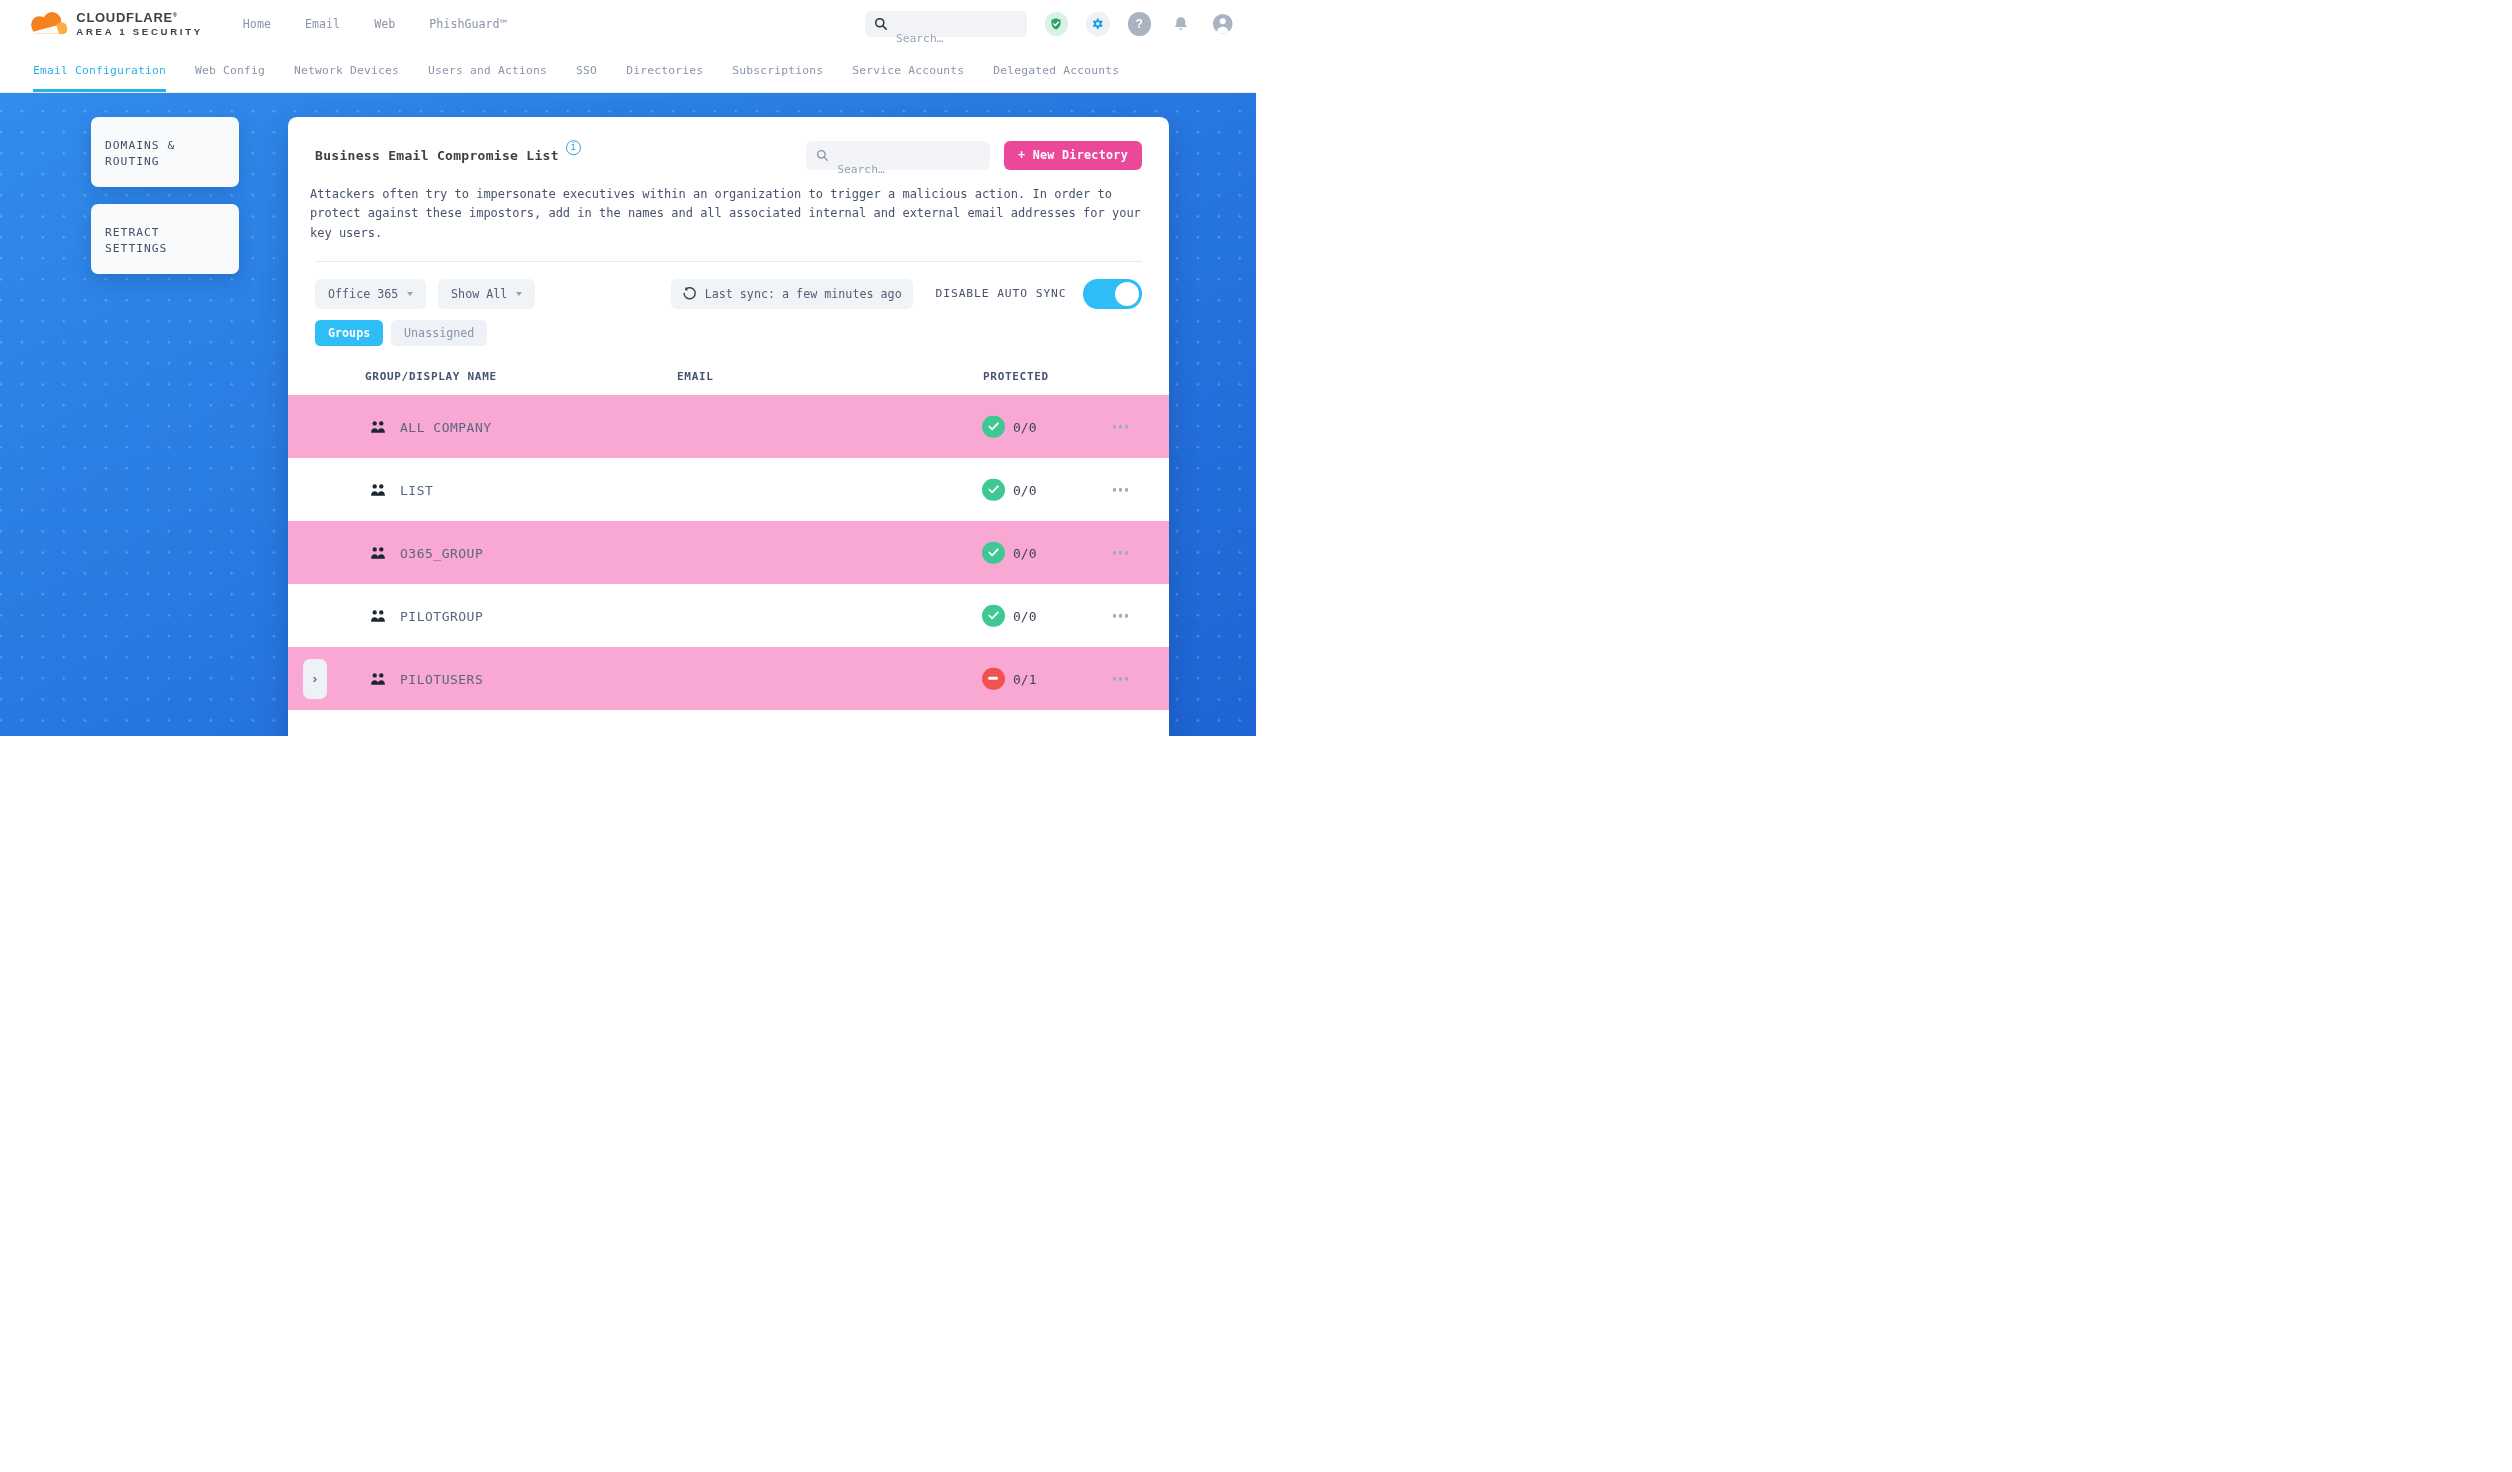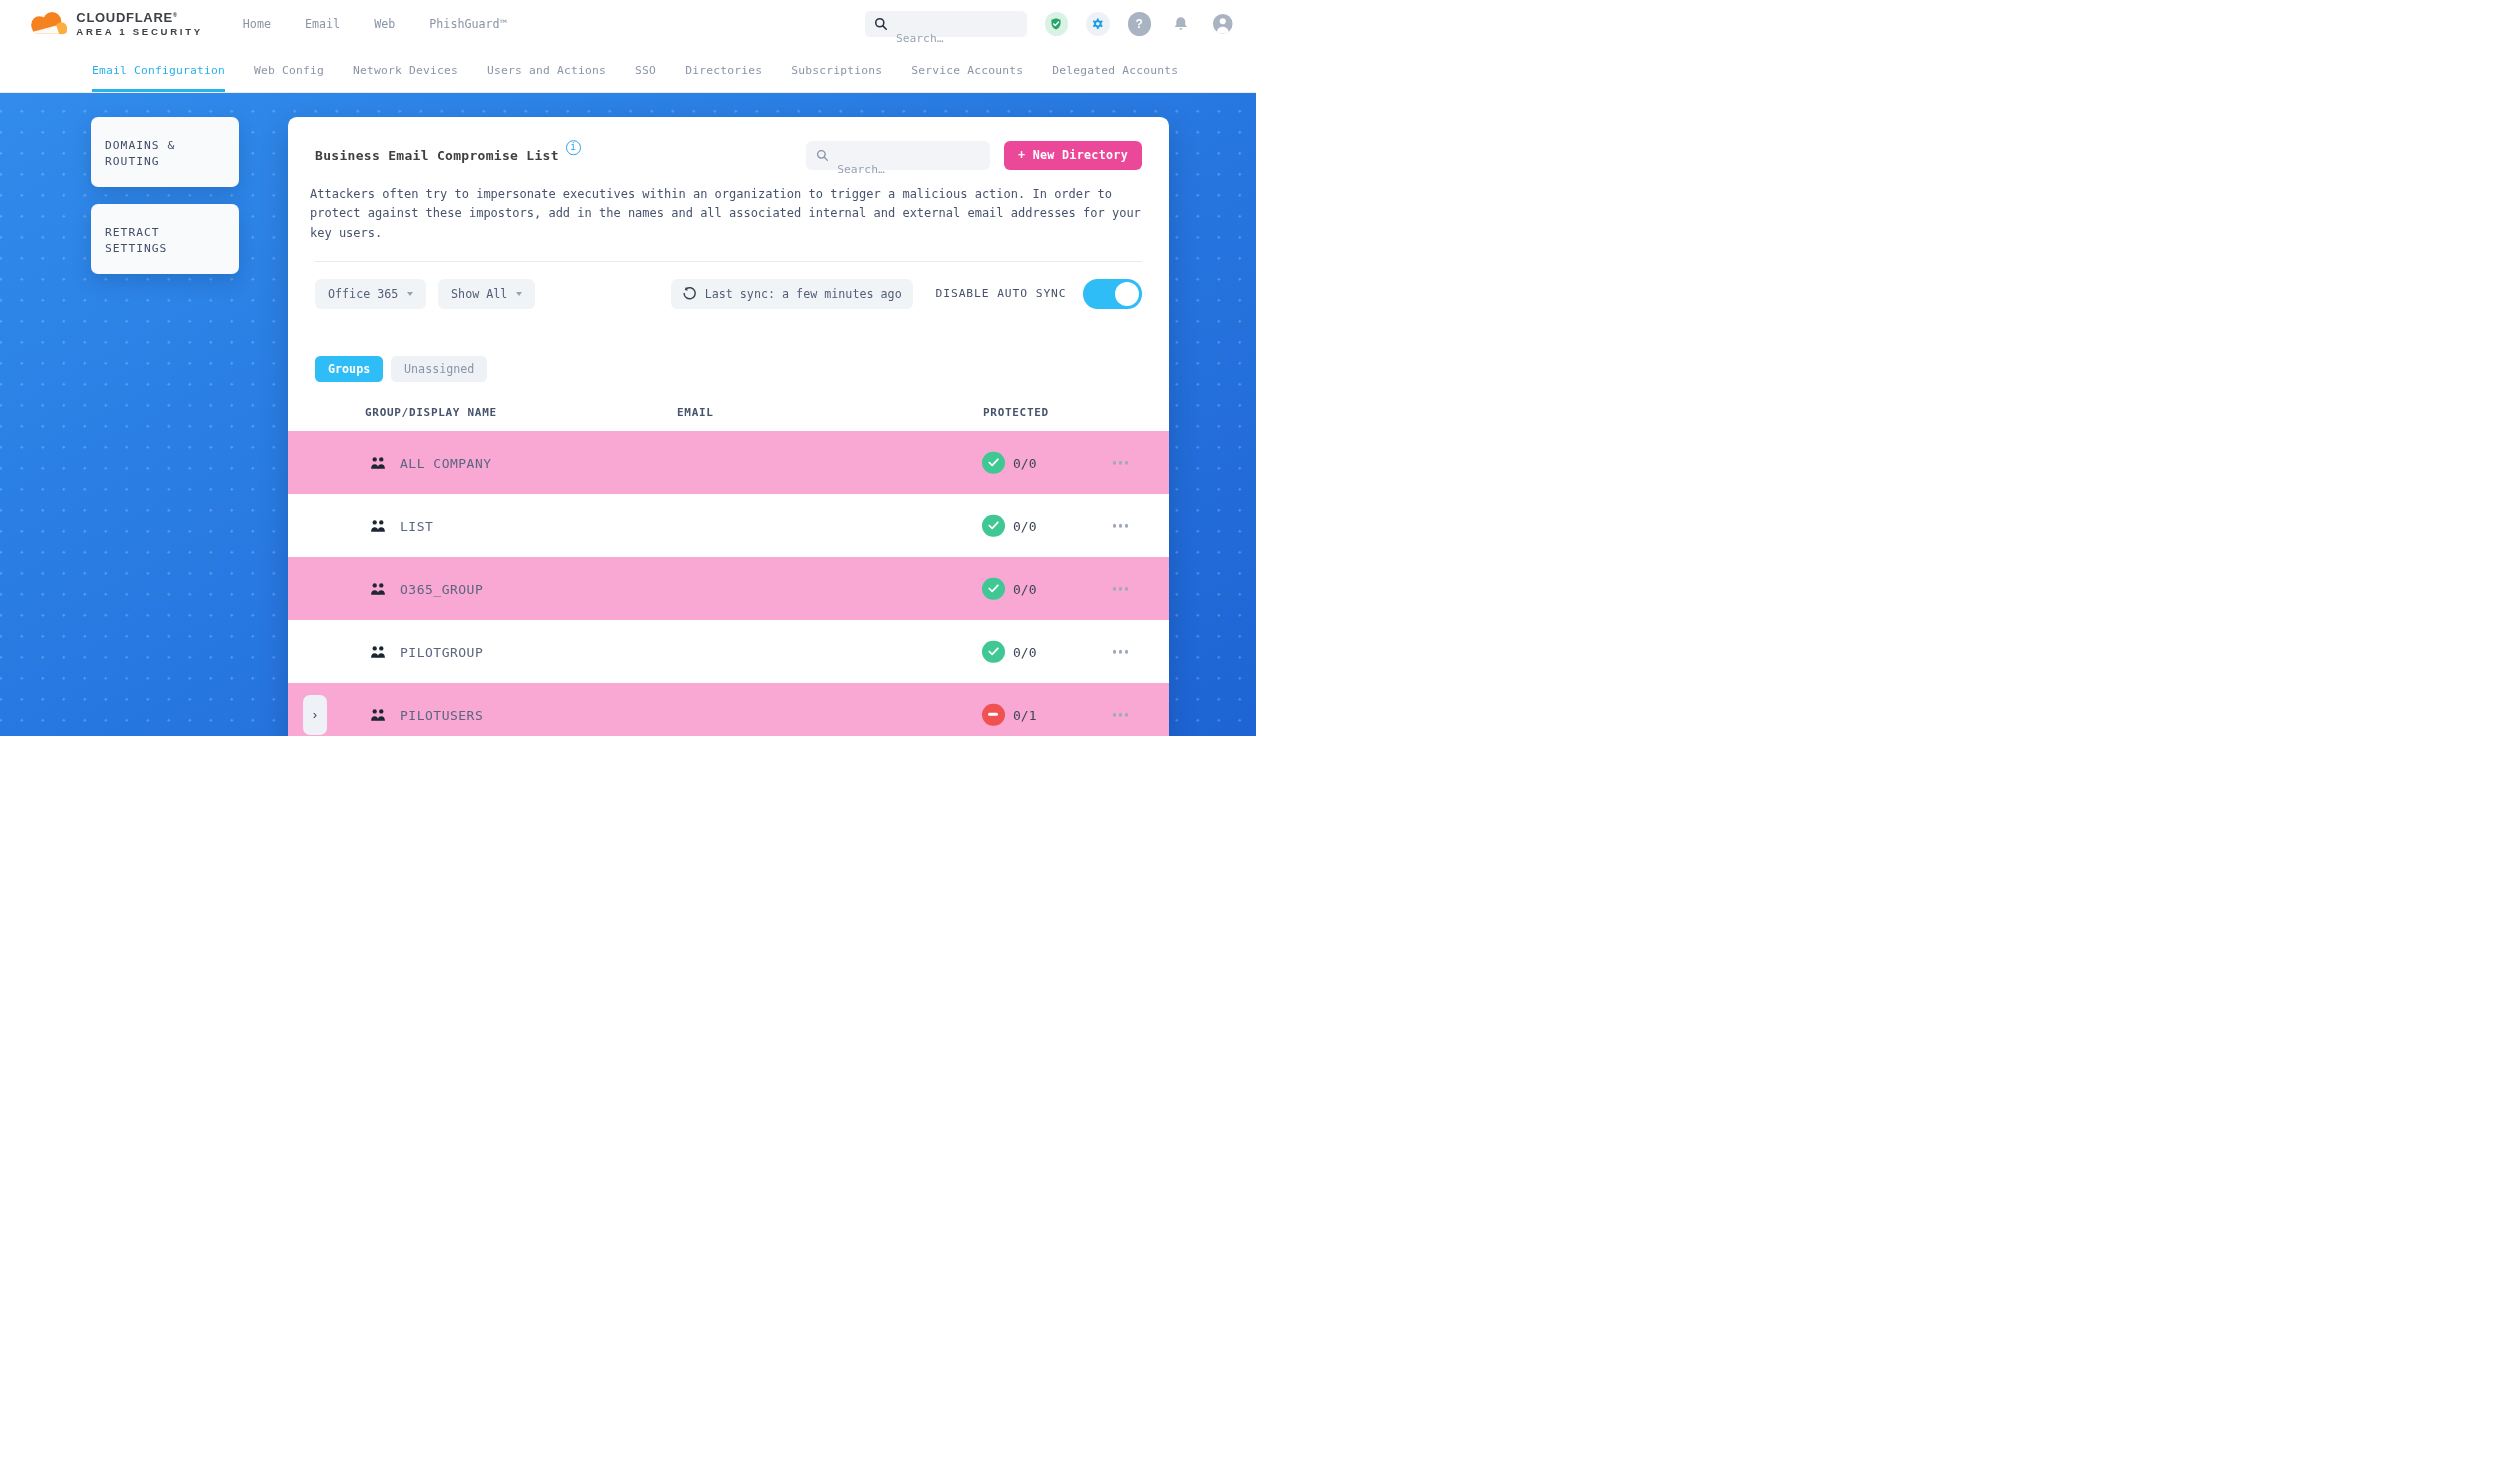--- a/index.html
+++ b/index.html
@@ -30,21 +30,21 @@
     border:none; outline:none; background:transparent; width:100%;
     font-family:inherit; font-size:11.3px; color:#39445c;margin-top:29px;
   }
   .header-search input::placeholder, .card-search input::placeholder { color:#97a2b2; }
   .icon-circle { width:23.5px; height:23.5px; border-radius:50%; display:flex; align-items:center; justify-content:center; cursor:pointer; }
   .ic-shield { background:#d9f2e4; }
   .ic-gear { background:#eef1f5; }
   
   .tabsbar {
     height:45px; background:#fff; border-bottom:0.9px solid #e9edf1;
-    display:flex; gap:29px; padding-left:92px; position:relative; z-index:2;
+    display:flex; gap:29px; padding-left:33px; position:relative; z-index:2;
   }
   .tab { display:flex; align-items:center; font-size:11.3px; color:#8a95a8; position:relative; cursor:pointer; letter-spacing:0.2px; }
   .tab.active { color:#29b2ea; }
   .tab.active::after { content:""; position:absolute; left:0; right:0; bottom:0; height:2.6px; background:#29b2ea; }
   
   .content {
     position:relative; height:643px;
     background-image:
       radial-gradient(rgba(255,255,255,.24) 1.2px, transparent 1.4px),
       linear-gradient(152deg,#318ceb 0%,#2777e0 52%,#1e64d4 100%);
@@ -95,21 +95,21 @@
   .caret { width:0; height:0; border-left:3.5px solid transparent; border-right:3.5px solid transparent; border-top:4.3px solid #97a2b0; }
   .sync-btn {
     margin-left:auto; height:30px; background:#f1f4f7; border:none; border-radius:6px;
     display:flex; align-items:center; gap:7.8px; padding:0 11.3px; color:#525e78;
     font-family:inherit; font-size:11.7px; cursor:pointer;
   }
   .autosync-label { margin-left:22.6px; font-size:11.3px; letter-spacing:0.9px; color:#46516b; }
   .toggle { margin-left:16.5px; width:59px; height:29.6px; background:#2ebdf6; border-radius:14.8px; position:relative; cursor:pointer; flex:none; }
   .toggle .knob { position:absolute; right:2.6px; top:2.6px; width:24px; height:24px; background:#fff; border-radius:50%; }
   .pill-row { margin:11.3px 27px 0; display:flex; gap:7.8px; }
-  .pill { height:26px; padding:0 13px; border-radius:5.2px; display:flex; align-items:center; font-size:11.7px; cursor:pointer; border:none; font-family:inherit;margin-top:36px; }
+  .pill { height:26px; padding:0 13px; border-radius:5.2px; display:flex; align-items:center; font-size:11.7px; cursor:pointer; border:none; font-family:inherit; }
   .pill.active { background:#2ebdf6; color:#fff; font-weight:700; }
   .pill.inactive { background:#eef1f5; color:#8a95a8; }
   
   .table-head { position:relative; height:42px; margin-top:7px; }
   .th { position:absolute; top:55%; transform:translateY(-50%); font-size:11px; font-weight:700; color:#47536e; letter-spacing:0.7px; }
   .th-name { left:77px; } .th-email { left:389px; } .th-prot { left:695px; }
   .t-row { position:relative; height:63px; background:#fff; }
   .t-row.shade { background:#f9a8d4;text-decoration:underline; }
   .t-row > * { position:absolute; top:50%; transform:translateY(-50%); }
   .chevron-btn {

